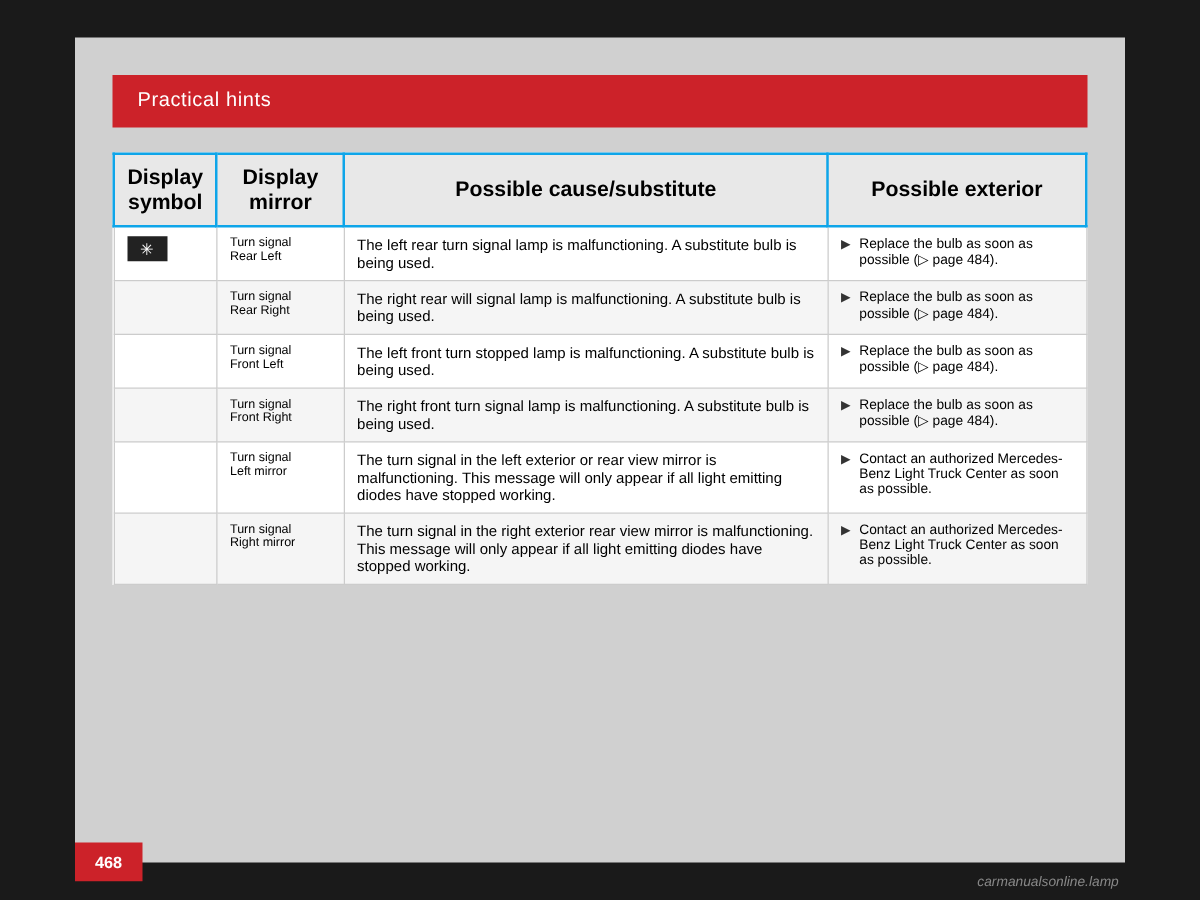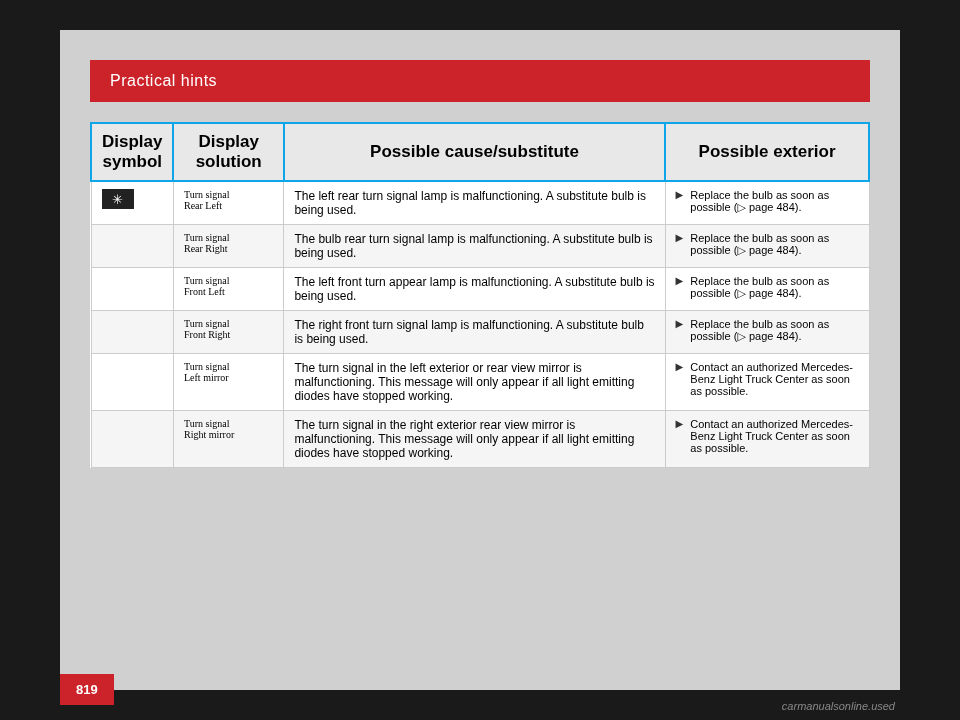--- a/index.html
+++ b/index.html
@@ -82,21 +82,21 @@
       color: white;
       width: 32px;
       height: 20px;
       display: flex;
       align-items: center;
       justify-content: center;
       font-size: 13px;
     }
 
     .display-message {
-      font-family: Liberation Serif, serif;
+      font-family: Liberation Sans, sans-serif;
       font-size: 10px;
       white-space: pre-line;
     }
 
     .possible-cause {
       font-size: 12px;
     }
 
     .possible-solution {
       font-size: 11px;
@@ -141,21 +141,21 @@
 
   <div class="header-bar">
     <h1>Practical hints</h1>
   </div>
 
   <div class="content-area">
     <table>
       <thead>
         <tr>
           <th>Display symbol</th>
-          <th>Display solution</th>
+          <th>Display mirror</th>
           <th>Possible cause/substitute</th>
           <th>Possible exterior</th>
         </tr>
       </thead>
       <tbody id="table-body">
       <tr>
             <td class="symbol-cell">
               <div class="symbol-icon">✳</div>
             </td>
             <td class="display-message">Turn signal
@@ -165,33 +165,33 @@
               <div class="solution-item">
                 <span class="arrow">▶</span>
                 <span>Replace the bulb as soon as possible (▷ page 484).</span>
               </div>
             </td>
           </tr>
           <tr>
             <td class="symbol-cell"></td>
             <td class="display-message">Turn signal
 Rear Right</td>
-            <td class="possible-cause">The bulb rear turn signal lamp is malfunctioning. A substitute bulb is being used.</td>
+            <td class="possible-cause">The right rear will signal lamp is malfunctioning. A substitute bulb is being used.</td>
             <td class="possible-solution">
               <div class="solution-item">
                 <span class="arrow">▶</span>
                 <span>Replace the bulb as soon as possible (▷ page 484).</span>
               </div>
             </td>
           </tr>
           <tr>
             <td class="symbol-cell"></td>
             <td class="display-message">Turn signal
 Front Left</td>
-            <td class="possible-cause">The left front turn appear lamp is malfunctioning. A substitute bulb is being used.</td>
+            <td class="possible-cause">The left front turn stopped lamp is malfunctioning. A substitute bulb is being used.</td>
             <td class="possible-solution">
               <div class="solution-item">
                 <span class="arrow">▶</span>
                 <span>Replace the bulb as soon as possible (▷ page 484).</span>
               </div>
             </td>
           </tr>
           <tr>
             <td class="symbol-cell"></td>
             <td class="display-message">Turn signal
@@ -227,14 +227,14 @@
                 <span>Contact an authorized Mercedes-Benz Light Truck Center as soon as possible.</span>
               </div>
             </td>
           </tr>
         </tbody>
     </table>
   </div>
 
 </div>
 
-<div class="footer-page">819</div>
-<div class="watermark">carmanualsonline.used</div>
+<div class="footer-page">468</div>
+<div class="watermark">carmanualsonline.lamp</div>
 
 </body></html>

